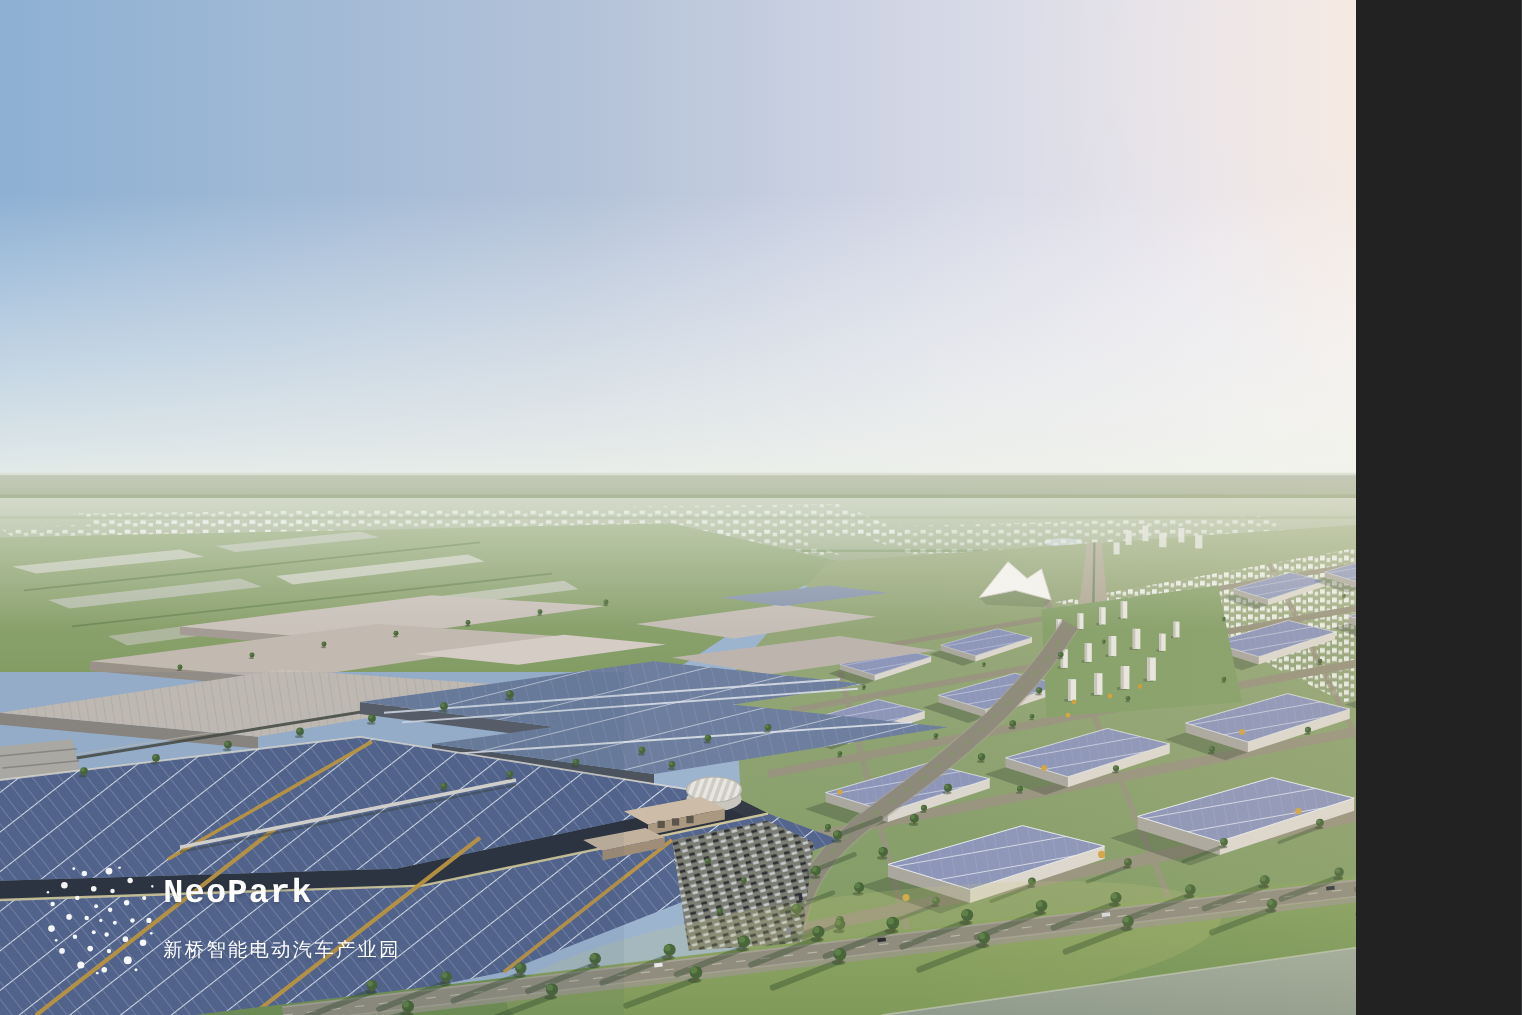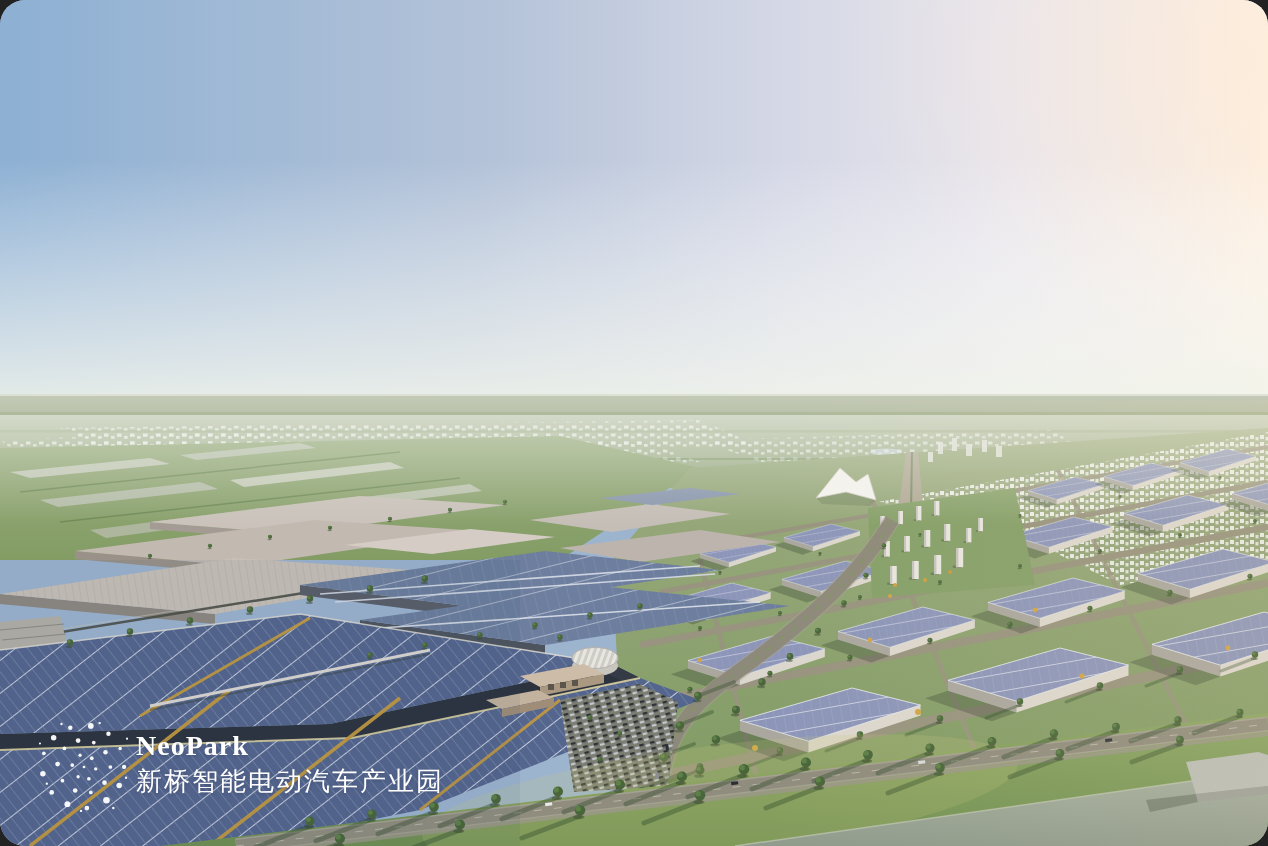--- a/index.html
+++ b/index.html
@@ -1,24 +1,24 @@
 <!DOCTYPE html>
 <html><head>
 <meta charset="utf-8">
 <style>
   html,body{margin:0;padding:0;background:#222;}
-  .stage{position:relative;width:1268px;height:846px;overflow:hidden;
-         font-family:Liberation Serif, serif;background:#9db4cf;border-radius:25px;}
+  .stage{position:relative;width:1130px;height:846px;overflow:hidden;
+         font-family:Liberation Mono, monospace;background:#9db4cf;}
   .scene{position:absolute;inset:0;display:block;}
   .logo{position:absolute;left:38px;top:720px;display:flex;align-items:flex-start;color:#fff;}
   .logo .mark{width:90px;height:90px;flex:none;margin-top:2px;}
   .logo .text{margin-left:8px;margin-top:12px;}
   .word{font-size:28px;font-weight:700;letter-spacing:1px;line-height:1;
         text-shadow:0 1px 3px rgba(30,40,60,.28);}
-  .zh{margin-top:9px;font-size:26px;font-weight:500;letter-spacing:2px;line-height:1;
+  .zh{margin-top:25px;font-size:16px;font-weight:500;letter-spacing:2px;line-height:1;
       white-space:nowrap;text-shadow:0 1px 3px rgba(30,40,60,.28);}
 </style>
 </head>
 <body>
 
 <div class="stage">
 <svg class="scene" width="1268" height="846" viewBox="0 0 1268 846">
   <defs>
     <linearGradient id="gSky" x1="0" y1="0" x2="1" y2="0">
       <stop offset="0" stop-color="#8db0d3"></stop>

